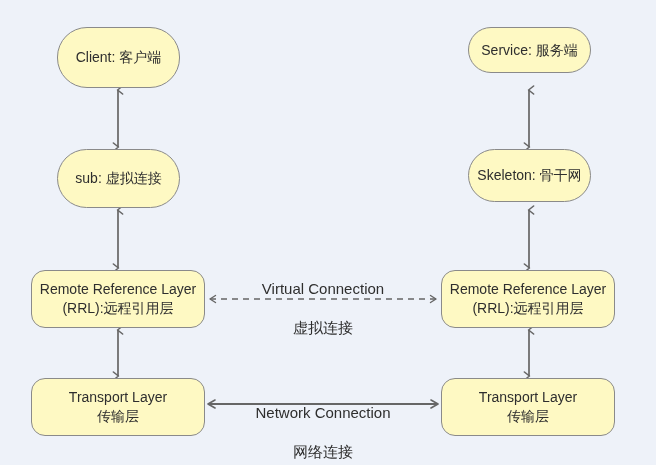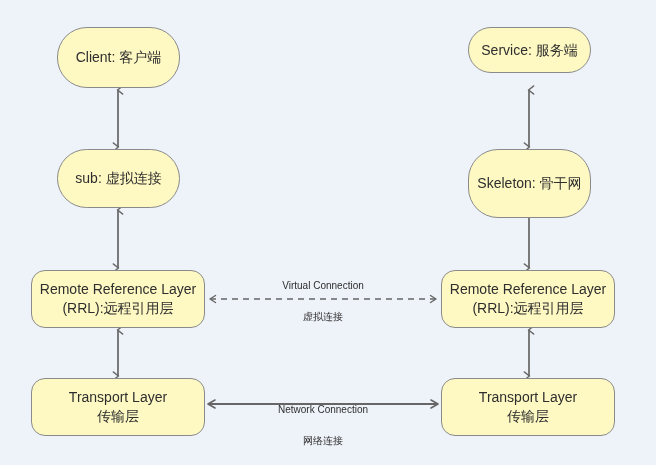--- a/index.html
+++ b/index.html
@@ -49,31 +49,31 @@
     border-radius: 14px;
   }
   .node .line1, .node .line2 {
     display: block;
     white-space: nowrap;
   }
   
   #node-client   { left: 57px;  top: 27px;  width: 123px; height: 61px; }
   #node-service  { left: 468px; top: 27px;  width: 123px; height: 46px; }
   #node-sub      { left: 57px;  top: 149px; width: 123px; height: 59px; }
-  #node-skeleton { left: 468px; top: 149px; width: 123px; height: 69px; }
+  #node-skeleton { left: 468px; top: 149px; width: 123px; height: 53px; }
   #node-rrl-left  { left: 31px;  top: 270px; width: 174px; height: 58px; }
   #node-rrl-right { left: 441px; top: 270px; width: 174px; height: 58px; }
   #node-transport-left  { left: 31px;  top: 378px; width: 174px; height: 58px; }
   #node-transport-right { left: 441px; top: 378px; width: 174px; height: 58px; }
 
   .edge-label {
     position: absolute;
     text-align: center;
     color: #2e2e2e;
-    font-size: 10px;
+    font-size: 15px;
     line-height: 1.5;
     white-space: nowrap;
     z-index: 3;
   }
   #label-virtual  { left: 213px; top: 278px; width: 220px; }
   #label-network  { left: 213px; top: 402px; width: 220px; }
   .edge-label .en { display: block; }
   .edge-label .zh { display: block; margin-top: 16px; }
 </style>
 </head>

